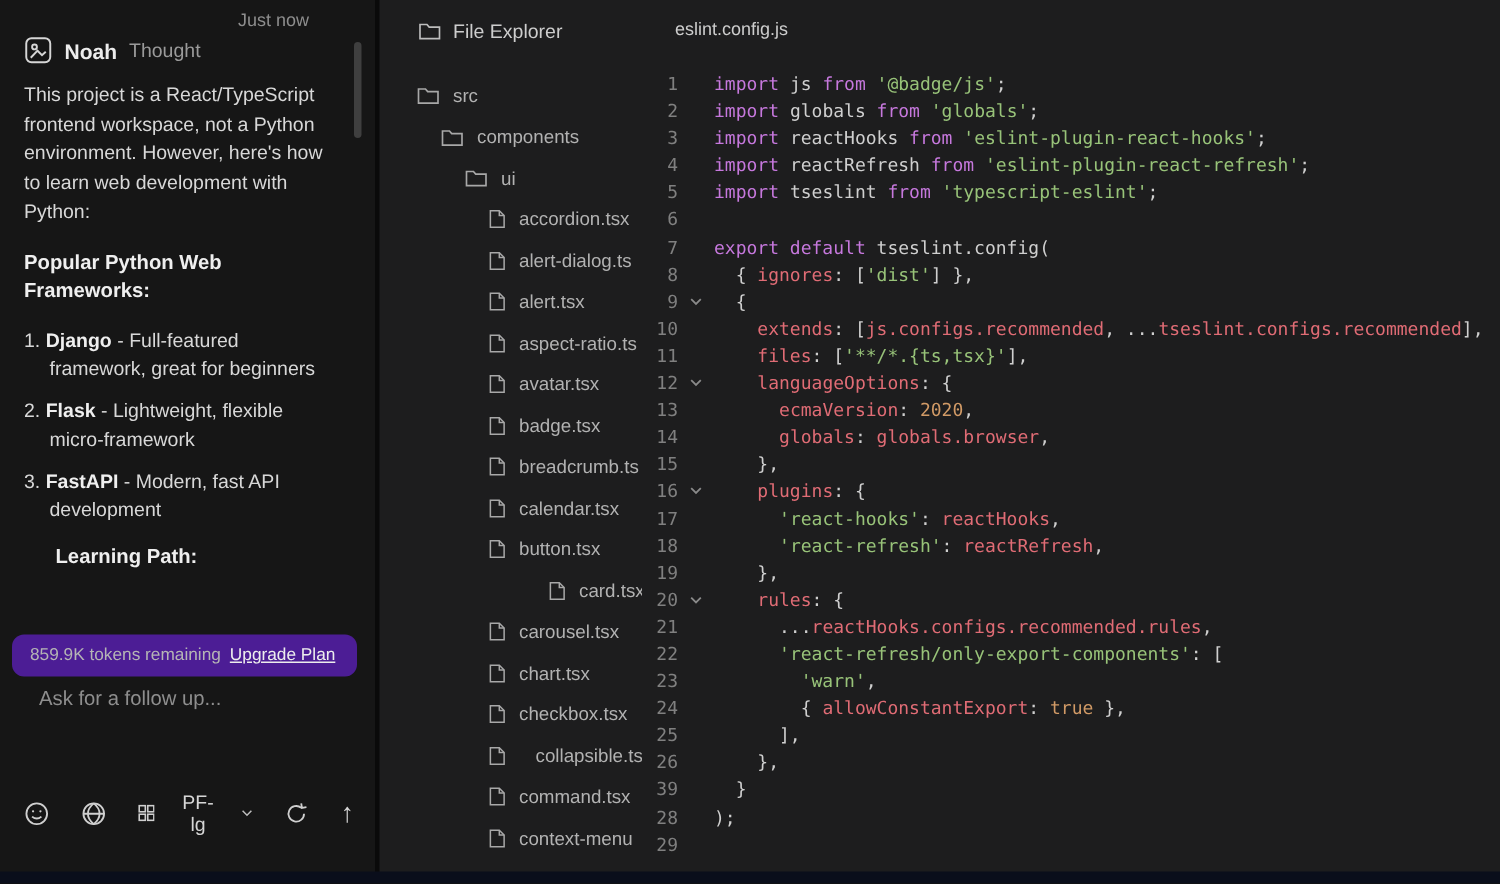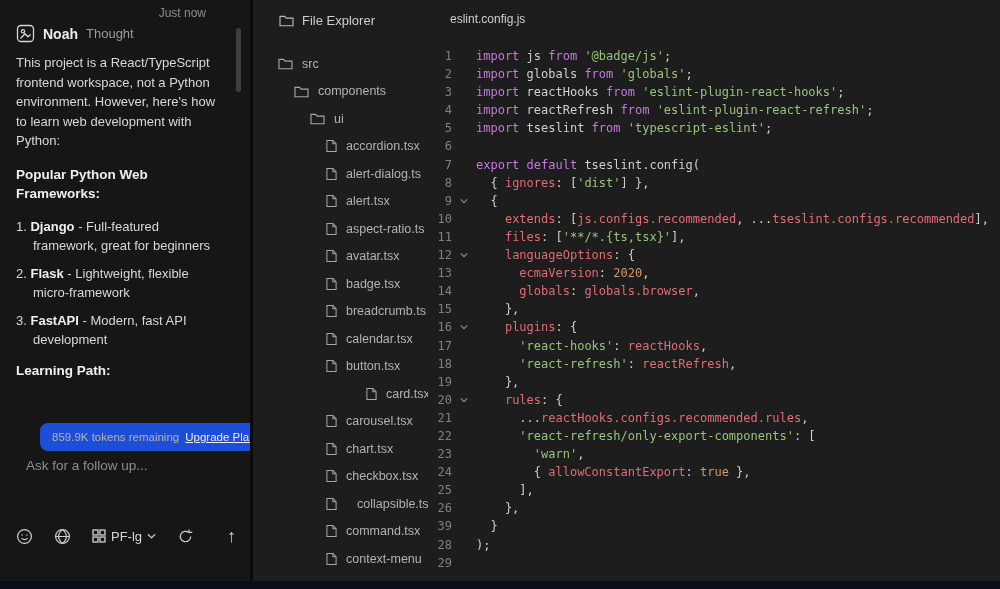--- a/index.html
+++ b/index.html
@@ -11,39 +11,39 @@
   .chat { width:250px; flex-shrink:0; background:#161616; position:relative;
           padding:6px 18px 0 16px; overflow:hidden; }
   .timestamp { text-align:right; color:#8d8d8d; font-size:12px; margin-right:26px; }
   .msg-header { display:flex; align-items:center; gap:8px; margin-top:4px; }
   .avatar { display:inline-flex; }
   .author { color:#ececec; font-weight:bold; font-size:14px; }
   .thought { color:#9a9a9a; font-size:13px; }
   .msg { margin-top:10px; color:#d8d8d8; font-size:13px; line-height:19.5px; width:213px; }
   .sec-title { margin-top:14px; color:#efefef; font-weight:bold; font-size:13.5px;
                line-height:19px; width:200px; }
-  .sec2 { margin-top:12px; }
+  .sec2 { margin-top:12px;margin-left:21px; }
   ol.frameworks { list-style:none; margin-top:14px; width:206px; }
   ol.frameworks li { color:#d8d8d8; font-size:13px; line-height:19px;
                      margin-bottom:9px; padding-left:17px; text-indent:-17px; }
   ol.frameworks b { color:#efefef; }
   .li-num { color:#d8d8d8; }
   .tokens-pill { position:absolute; left:8px; top:423px; width:230px; height:28px;
-                 background:#1d4ed8; border-radius:8px; display:flex; align-items:center;
-                 padding:0 12px; gap:6px; white-space:nowrap;margin-left:32px; }
+                 background:#4c1d95; border-radius:8px; display:flex; align-items:center;
+                 padding:0 12px; gap:6px; white-space:nowrap; }
   .tokens-remaining { color:#b5b5b5; font-size:11.5px; }
   .upgrade { color:#ededed; font-size:11.5px; text-decoration:underline; cursor:pointer; }
   .followup { position:absolute; left:16px; top:458px; width:205px; background:transparent;
               border:none; outline:none; color:#9b9b9b; font-size:13.5px; font-family:inherit;margin-left:10px; }
   .followup::placeholder { color:#8e8e8e; }
   .chat-toolbar { position:absolute; left:16px; top:527px; width:220px; display:flex;
                   align-items:center; gap:21px; }
   .icon-btn { background:none; border:none; padding:0; display:inline-flex;
               align-items:center; cursor:pointer; color:#cfcfcf; }
-  .model { display:flex; align-items:center; gap:5px; color:#d6d6d6; font-size:13px;
+  .model { display:flex; align-items:center; gap:16px; color:#d6d6d6; font-size:13px;
            background:none; border:none; cursor:pointer; }
   .send { margin-left:auto; font-size:18px; color:#d6d6d6; line-height:1;
           background:none; border:none; cursor:pointer; }
   .chat-scrollbar { position:absolute; right:9px; top:28px; width:5px; height:550px; }
   .chat-scroll-thumb { width:5px; height:64px; background:#3f3f3f; border-radius:3px; }
 
   
   .workspace { flex:1; display:flex; background:#1d1d1e; border-left:3px solid #0a0a0a;
                padding-top:12px; overflow:hidden; }
   .explorer { width:175px; flex-shrink:0; overflow:hidden; }

